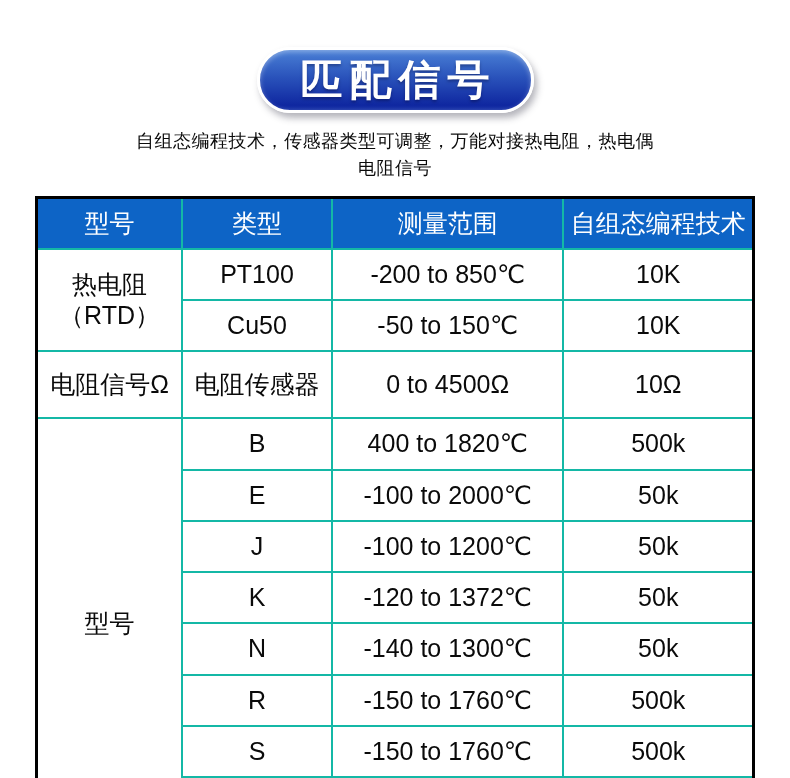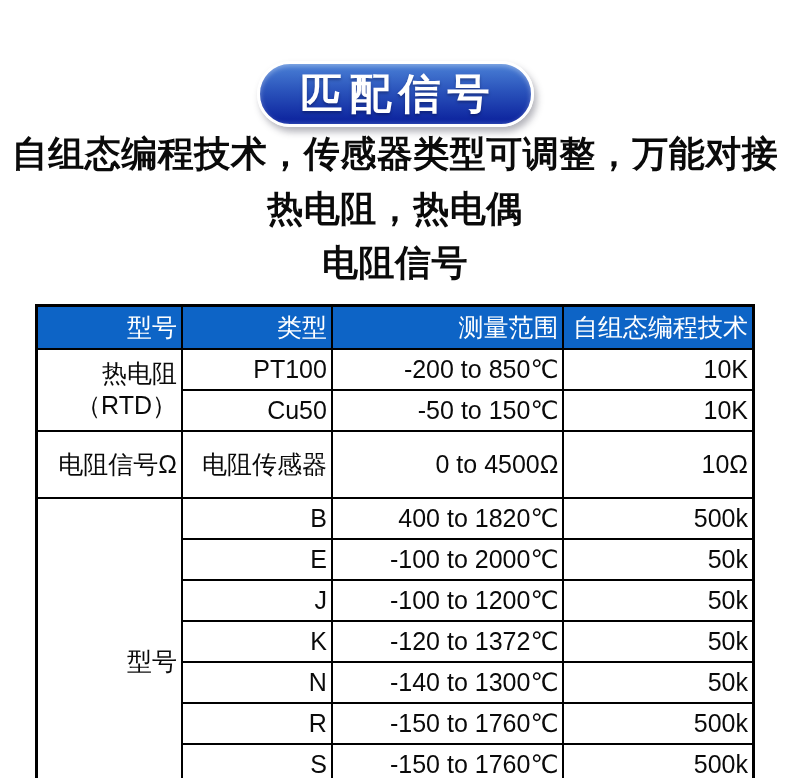--- a/index.html
+++ b/index.html
@@ -13,21 +13,21 @@
     height: 778px;
     background: #ffffff;
     overflow: hidden;
     position: relative;
   }
 
   
   .badge-wrap {
     display: flex;
     justify-content: center;
-    padding-top: 61px;
+    padding-top: 47px;
   }
   .badge {
     min-width: 266px;
     height: 66px;
     padding: 0 34px;
     border-radius: 40px;
     border: 3px solid #ffffff;
     background: linear-gradient(180deg, #4a80d6 0%, #2a53bb 45%, #0f27a0 92%, #1b36a9 100%);
     box-shadow: 3px 5px 7px rgba(40,40,60,0.35), inset 0 2px 5px rgba(255,255,255,0.35);
     display: flex;
@@ -39,45 +39,46 @@
     font-size: 42px;
     font-weight: bold;
     letter-spacing: 7px;
     text-indent: 7px;
     line-height: 1;
     text-shadow: 0 2px 3px rgba(0,0,40,0.35);
   }
 
   
   .intro {
+    margin-top: 15px;
     text-align: center;
     color: #0a0a0a;
-    font-size: 36px;
+    font-size: 18px;
     line-height: 1.52;
-    font-weight: 700;
+    font-weight: 400;
     letter-spacing: 0.5px;
   }
 
   
   table.spec {
     width: 720px;
     margin: 13px auto 0 auto;
     border-collapse: collapse;
     border: 3px solid #000000;
     border-bottom-width: 4px;
     table-layout: fixed;
   }
   table.spec th,
   table.spec td {
-    border: 2px solid #000000;
-    text-align: right;
+    border: 2px solid #14b8a6;
+    text-align: center;
     vertical-align: middle;
     color: #0a0a0a;
     font-size: 25px;
-    padding: 0 4px;
+    padding: 9px 4px;
     line-height: 1.25;
   }
   table.spec thead th {
     background: #0d64c6;
     color: #ffffff;
     height: 43px;
     font-weight: 500;
     font-size: 25px;
   }
   table.spec tbody tr { height: 41px; }

